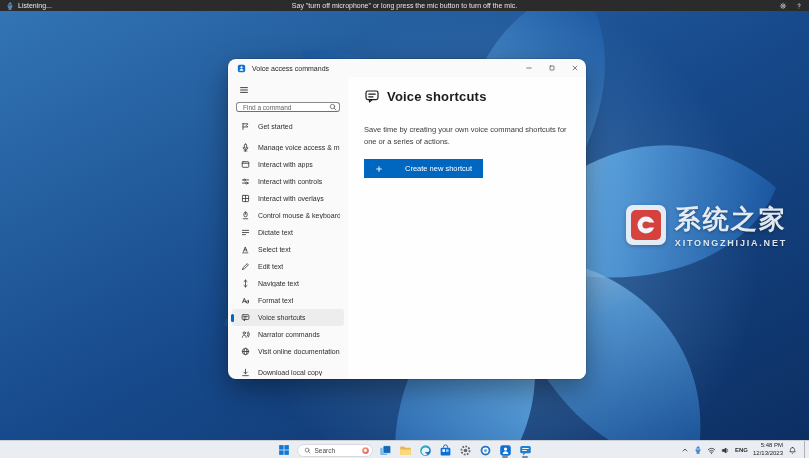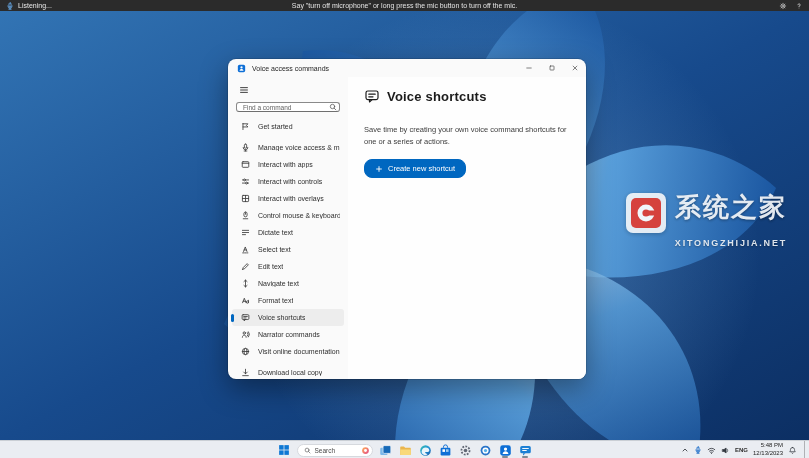--- a/index.html
+++ b/index.html
@@ -13,24 +13,24 @@
   .vb-mic { display:flex; color:#6ab0f3; }
   .vb-center { position:absolute; left:50%; transform:translateX(-50%); top:0; height:11px; line-height:11px; font-size:7px; color:#e3e3e3; white-space:nowrap; }
   .vb-right { position:absolute; right:6px; top:0; height:11px; display:flex; align-items:center; gap:8px; color:#c9c9c9; }
   .vb-right span { display:flex; }
 
   
   #desktop { position:absolute; top:11px; left:0; width:809px; height:429px; overflow:hidden; }
   .wallpaper { position:absolute; inset:0; }
 
   
-  #watermark { position:absolute; right:22px; top:182px; display:flex; align-items:flex-start; gap:9px; opacity:.92; z-index:5;text-align:center; }
+  #watermark { position:absolute; right:22px; top:194px; display:flex; align-items:flex-start; gap:9px; opacity:.92; z-index:5; }
   .wm-logo { width:40px; height:40px; background:rgba(250,250,250,.95); border-radius:7px; display:flex; align-items:center; justify-content:center; box-shadow:0 1px 4px rgba(0,0,0,.25); }
   .wm-brand { font-size:26px; font-weight:700; color:#f4f6f8; line-height:1.1; letter-spacing:2px; text-shadow:0 1px 3px rgba(0,0,0,.4); }
-  .wm-domain { margin-top:16px; font-size:9px; font-weight:600; color:#eef1f4; letter-spacing:1.8px; text-shadow:0 1px 2px rgba(0,0,0,.35); }
+  .wm-domain { margin-top:4px; font-size:9px; font-weight:600; color:#eef1f4; letter-spacing:1.8px; text-shadow:0 1px 2px rgba(0,0,0,.35); }
 
   
   #win { position:absolute; left:228px; top:59px; width:358px; height:320px; background:#fafafa; border-radius:8px; box-shadow:0 10px 28px rgba(0,0,0,.38), 0 0 0 1px rgba(0,0,0,.12); overflow:hidden; display:flex; flex-direction:column; z-index:10; }
   .titlebar { height:18px; display:flex; align-items:center; flex:0 0 auto; }
   .app-ico { margin:0 6px 0 9px; display:flex; }
   .title { font-size:7px; color:#1f1f1f; }
   .caption-btns { margin-left:auto; display:flex; height:100%; }
   .cbtn { width:23px; height:100%; display:flex; align-items:center; justify-content:center; color:#404040; }
   .win-body { flex:1; display:flex; min-height:0; }
   .sidebar { width:120px; flex:0 0 auto; display:flex; flex-direction:column; padding-top:2px; }
@@ -43,21 +43,21 @@
   .nav-item:first-child { margin-bottom:4px; }
   .nav-item .nico { width:12px; display:flex; align-items:center; margin-right:5px; color:#3d3d3d; flex:0 0 auto; }
   .nav-item .nlabel { font-size:7px; color:#2e2e2e; white-space:nowrap; overflow:hidden; }
   .nav-item.selected { background:#ededed; }
   .nav-item.selected::before { content:''; position:absolute; left:-1px; top:4.5px; width:2.5px; height:8px; background:#0067c0; border-radius:2px; }
   .nav-footer { margin-top:auto; margin-bottom:6px; }
   .content { flex:1; background:#fefefe; padding:11px 16px; }
   .content-head { display:flex; align-items:center; gap:7px; color:#1b1b1b; }
   .content-head h1 { font-size:13px; font-weight:700; letter-spacing:.2px; }
   .content p { font-size:7.5px; color:#3c3c3c; line-height:1.55; max-width:215px; margin-top:20px; }
-  .create-btn { margin-top:12px; display:inline-flex; align-items:center; gap:5px; background:#0067c0; color:#fff; border:1px solid #0067c0; border-radius:8px; padding:4px 10px; font-size:7.5px; font-family:inherit; cursor:pointer; }
+  .create-btn { margin-top:12px; display:inline-flex; align-items:center; gap:22px; background:#0067c0; color:#fff; border:1px solid #0067c0; border-radius:0; padding:4px 10px; font-size:7.5px; font-family:inherit; cursor:pointer; }
 
   
   #taskbar { position:absolute; left:0; right:0; bottom:0; height:18px; background:rgba(242,244,247,.97); border-top:1px solid rgba(120,130,140,.28); z-index:30; }
   .tb-center { position:absolute; left:50%; top:0; transform:translateX(-50%); height:18px; display:flex; align-items:center; gap:5px; }
   .tb-start { width:15px; height:15px; border-radius:3px; display:flex; align-items:center; justify-content:center; }
   .tb-search { height:13px; width:76px; background:#fff; border:1px solid #d6d9de; border-radius:7px; display:flex; align-items:center; gap:4px; padding:0 2px 0 6px; font-size:6.5px; color:#4a4a4a; }
   .tb-search .lbl { flex:1; }
   .tb-search .sic { display:flex; color:#666; }
   .tb-apps { display:flex; align-items:center; gap:5px; }
   .tb-app { position:relative; width:15px; height:16px; display:flex; align-items:center; justify-content:center; }

